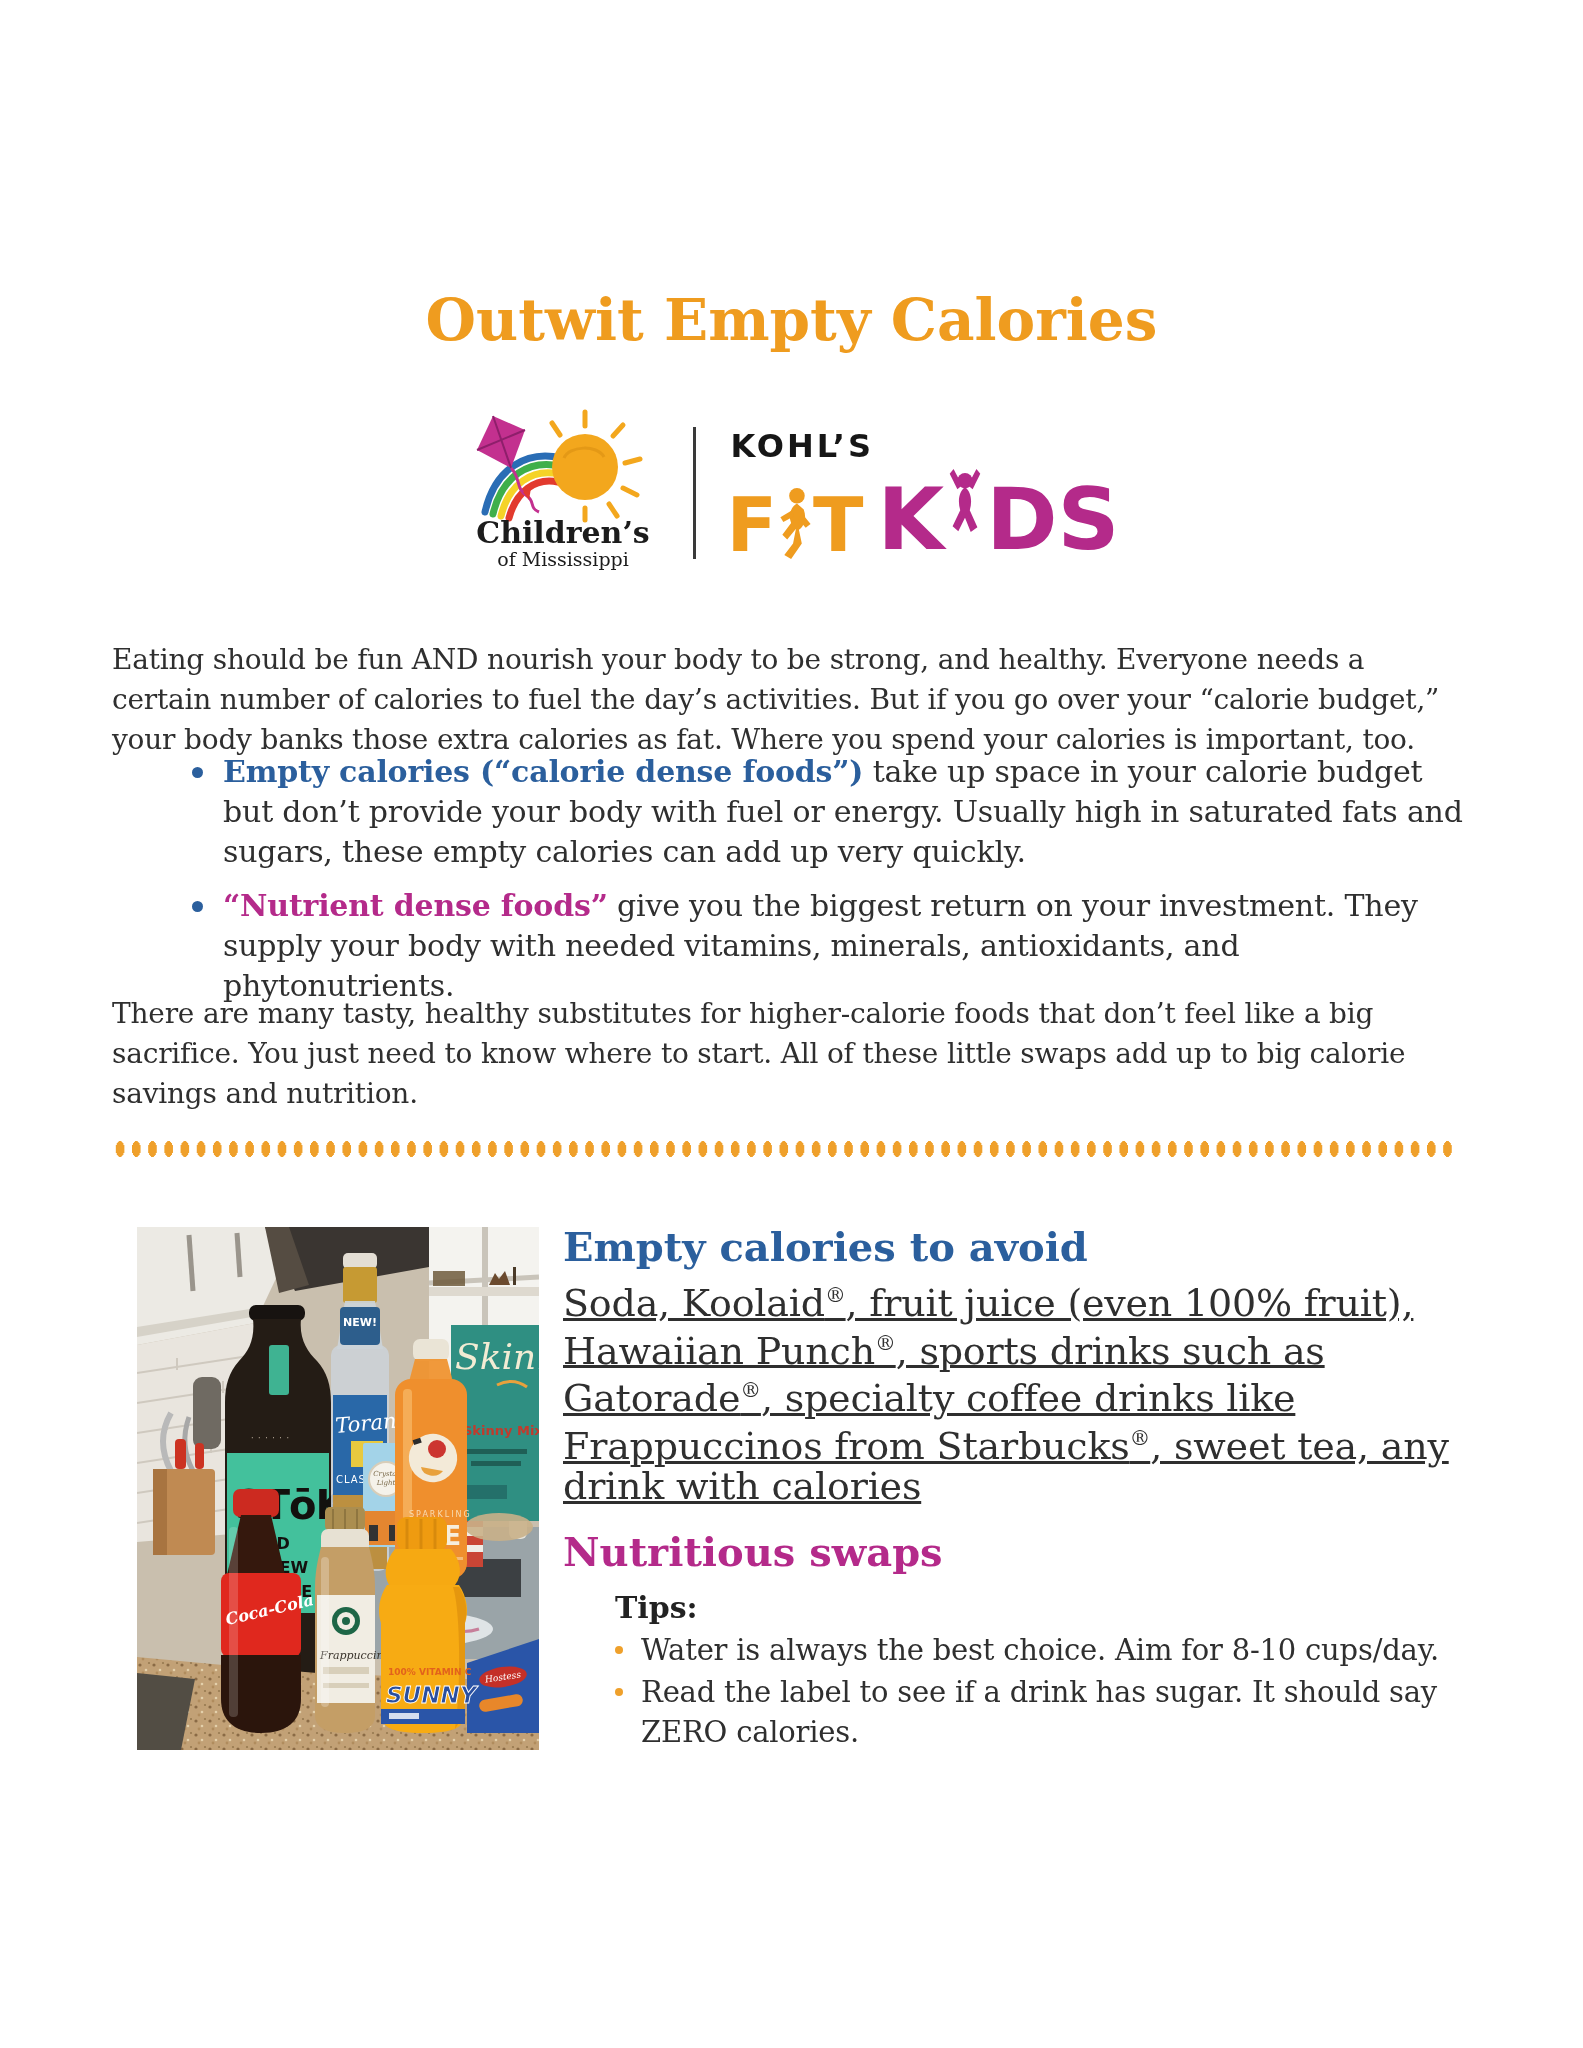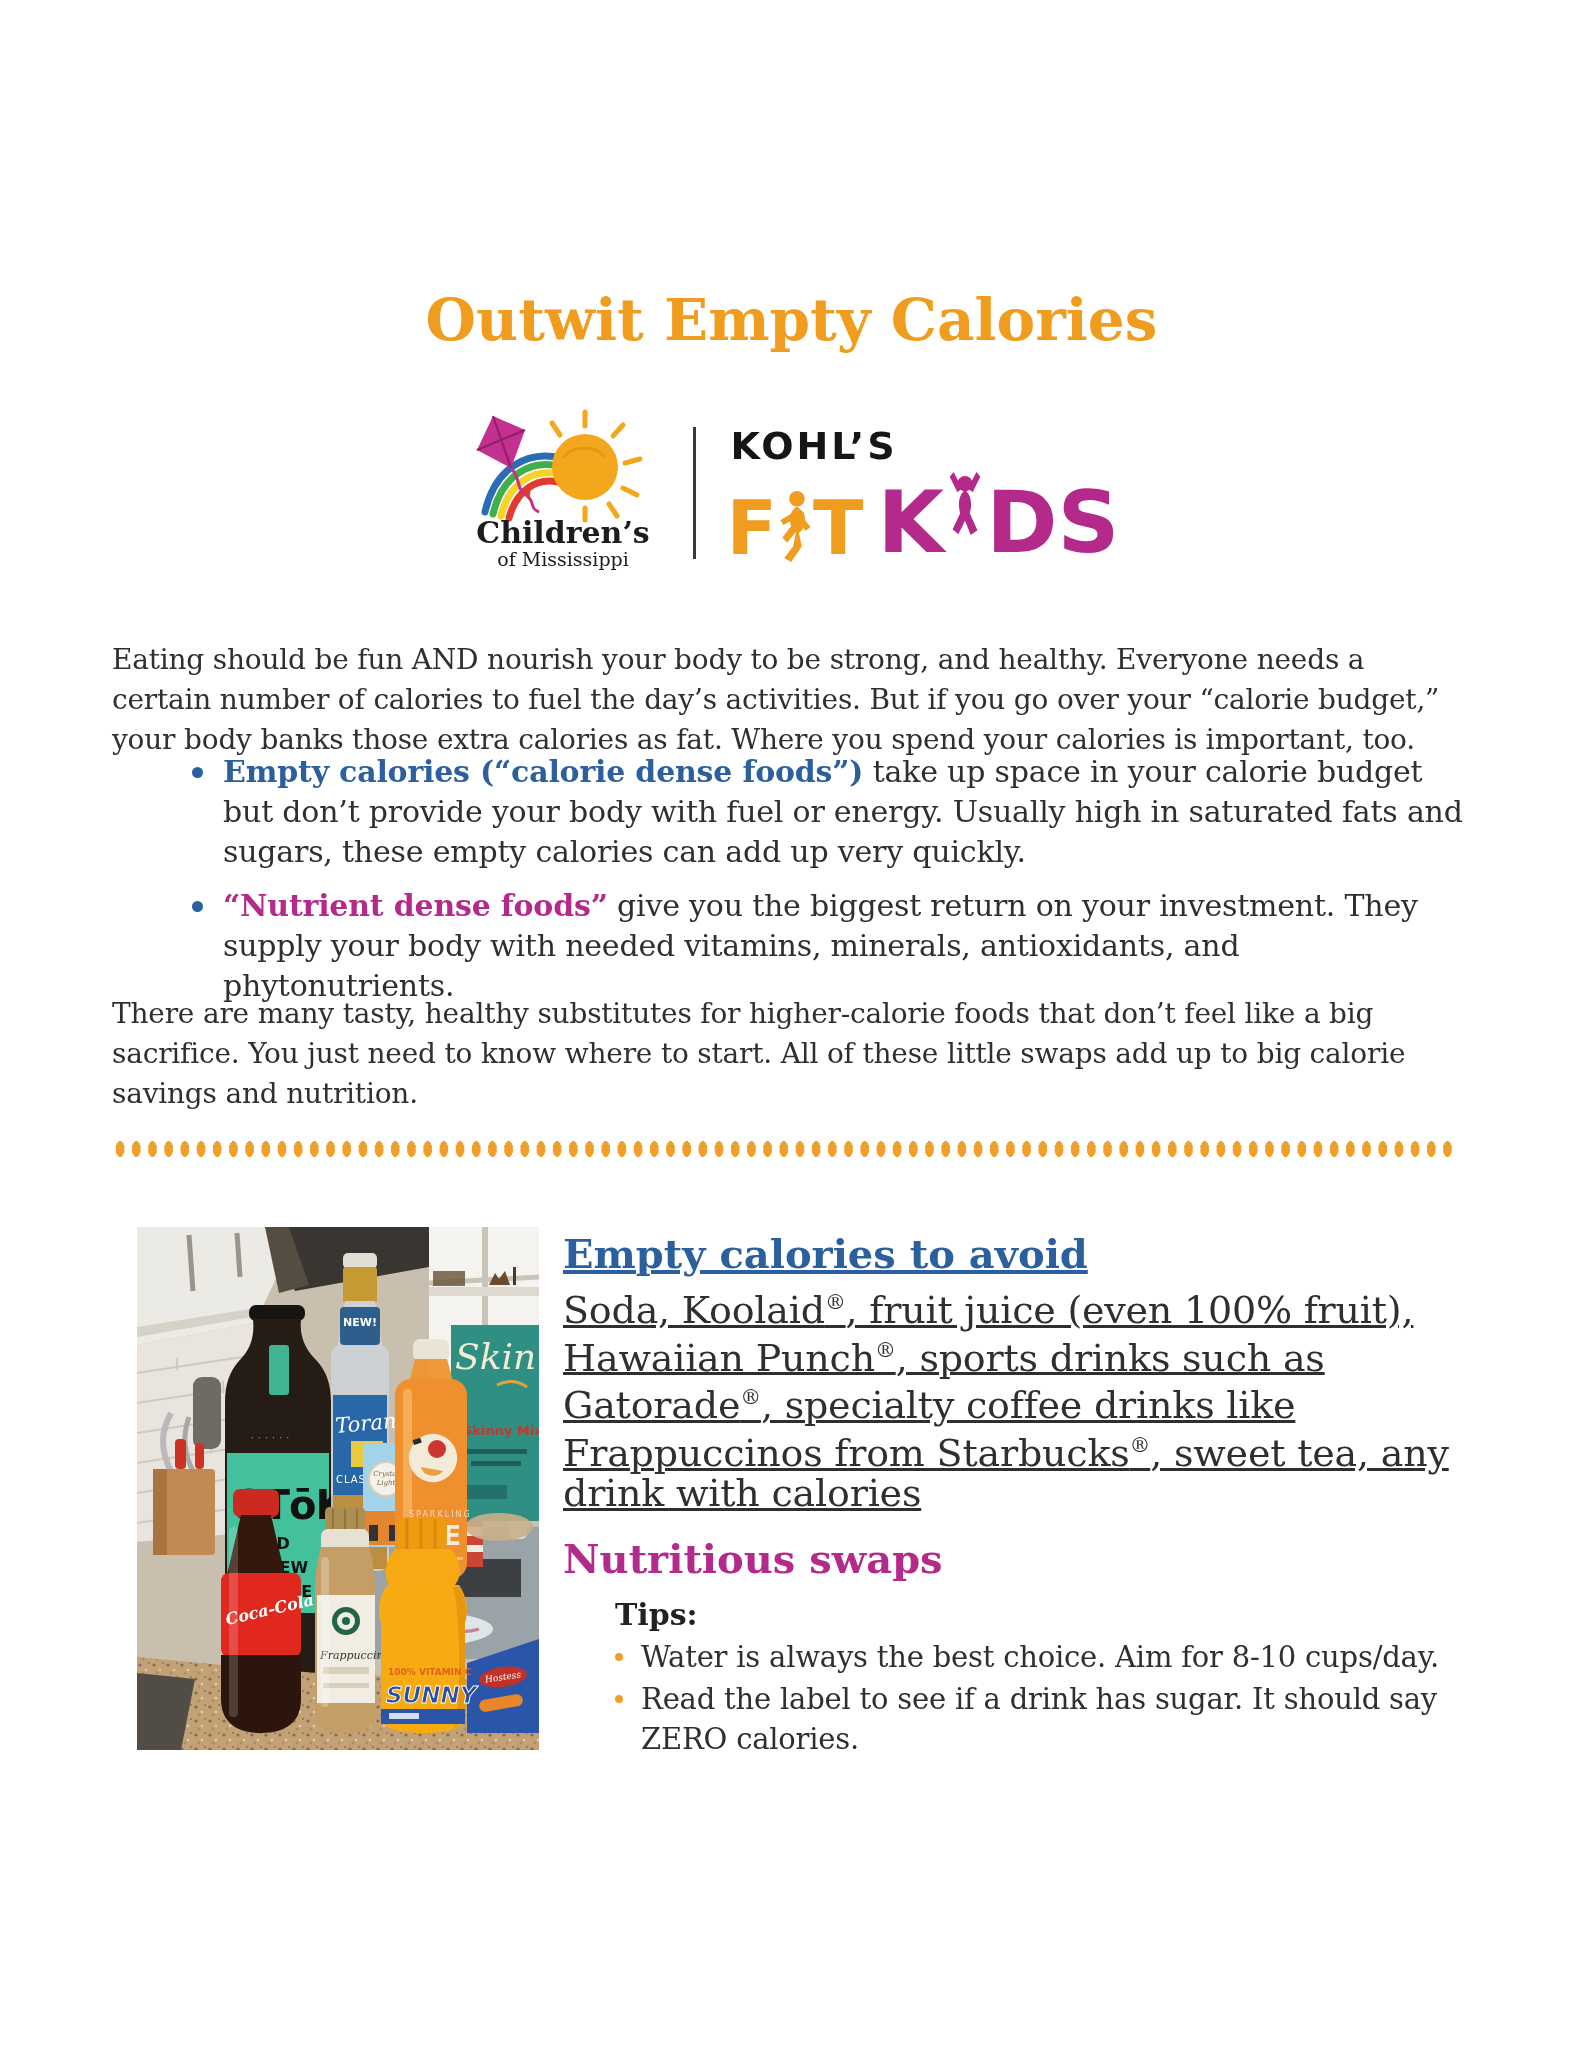--- a/index.html
+++ b/index.html
@@ -28,21 +28,21 @@
   }
   
   .logos{
     position:absolute; top:408px; left:0; width:100%;
     display:flex; justify-content:center; align-items:center; gap:30px;
   }
   .logo-divider{width:3px; height:132px; background:#3a3a3a;}
   .kohls{display:flex; flex-direction:column; align-items:flex-start;}
   .kohls-word{
     font-family:"DejaVu Sans", sans-serif;
-    font-weight:bold; font-size:38px; letter-spacing:3px; color:#161616;
+    font-weight:bold; font-size:32px; letter-spacing:3px; color:#161616;
     margin-left:4px;
   }
   .fitkids{display:flex; align-items:flex-end; margin-top:2px;}
   .fitkids .f-letter{
     font-family:"DejaVu Sans", sans-serif; font-weight:bold;
     font-size:74px; line-height:0.92; color:var(--c-subtitle,#ef9c1f);
   }
   .fitkids .k-letter{
     font-family:"DejaVu Sans", sans-serif; font-weight:bold;
     font-size:86px; line-height:0.92; color:var(--c-magenta,#b42a8a);
@@ -66,22 +66,22 @@
   
   .dotline{
     position:absolute; left:112px; top:1140px; width:1346px; height:18px;
     background-image:radial-gradient(4.5px 8px at 8px 9px, var(--c-dot,#efa02b) 97%, transparent 100%);
     background-size:16.2px 18px; background-repeat:repeat-x;
   }
   
   .photo{position:absolute; left:137px; top:1227px; width:402px; height:523px;}
   .rcol{position:absolute; left:563px; top:1222px; width:895px;}
   .h-blue{
-    margin:8px 0 4px 0; font-size:40px; font-weight:bold;
-    color:var(--c-blue,#2b5f9d); line-height:48px;text-decoration:underline;
+    margin:1px 0 4px 0; font-size:40px; font-weight:bold;
+    color:var(--c-blue,#2b5f9d); line-height:48px;
   }
   .h-magenta{
     margin:22px 0 4px 0; font-size:40px; font-weight:bold;
     color:var(--c-magenta,#b42a8a); line-height:48px;
   }
   .rbody{margin:0; font-size:38px; line-height:40px; letter-spacing:-0.2px;text-decoration:underline;}
   .rbody sup{font-size:0.55em;}
   .tipblock{margin:12px 0 2px 52px;}
   .tiplabel{font-size:30px; font-weight:bold; line-height:40px; color:#222;}
   .tip-item{display:flex; gap:18px; margin-top:2px;}

